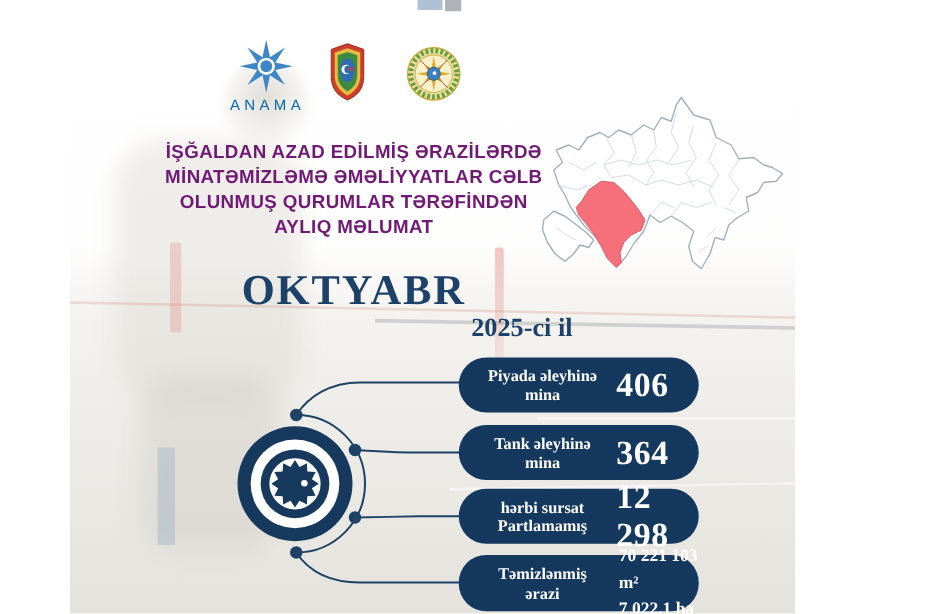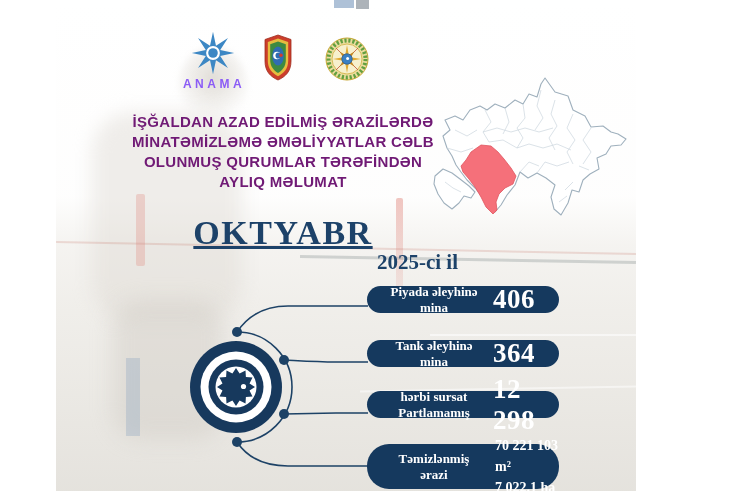--- a/index.html
+++ b/index.html
@@ -26,33 +26,33 @@
     background:rgba(225,140,130,0.32);}
   .strip-blue{left:126px;top:358px;width:14px;height:78px;background:rgba(150,170,195,0.38);}
   .hline1{left:56px;top:247px;width:580px;height:2px;background:rgba(205,130,118,0.25);transform:rotate(1.2deg);}
   .hline2{left:300px;top:258px;width:336px;height:3px;background:rgba(110,125,125,0.28);transform:rotate(1deg);}
   .hline3{left:430px;top:334px;width:206px;height:2px;background:rgba(255,255,255,0.55);}
   .hline4{left:360px;top:388px;width:276px;height:2px;background:rgba(255,255,255,0.50);transform:rotate(-1deg);}
   .artifact-blue{left:334px;top:0;width:20px;height:8px;background:#8ca6c6;opacity:.7;}
   .artifact-dark{left:356px;top:0;width:13px;height:9px;background:#6a7480;opacity:.55;}
 
   
-  .anama-caption{left:180px;top:77px;width:68px;text-align:center;color:#8b5cf6;
-    font-size:12px;font-weight:700;letter-spacing:3.5px;}
+  .anama-caption{left:180px;top:77px;width:68px;text-align:center;color:#0369a1;
+    font-size:12px;font-weight:400;letter-spacing:3.5px;}
 
   
   .hdr{left:108px;top:112px;width:350px;text-align:center;color:#701a75;
     font-weight:700;font-size:15px;line-height:20px;letter-spacing:0.3px;}
   .month{left:108px;top:214px;width:350px;text-align:center;color:#1d4269;
-    font-family:"Liberation Serif",serif;font-weight:700;font-size:34px;letter-spacing:1.5px;text-decoration:underline;}
+    font-family:"Liberation Serif",serif;font-weight:700;font-size:34px;letter-spacing:1.5px;}
   .year{left:108px;top:250px;width:350px;text-align:right;color:#1d4269;
     font-family:"Liberation Serif",serif;font-weight:700;font-size:21px;}
 
   
-  .pill{left:367px;width:192px;height:27px;background:#15395e;border-radius:22px;
+  .pill{left:367px;width:192px;height:44px;background:#15395e;border-radius:22px;
     display:flex;align-items:center;color:#ffffff;}
   .pill .lbl{flex:0 0 118px;padding-left:8px;text-align:center;
     font-family:"Liberation Serif",serif;font-weight:700;font-size:13px;line-height:1.18;}
   .pill .val{flex:1;text-align:left;padding-right:10px;
     font-family:"Liberation Serif",serif;font-weight:700;font-size:27px;letter-spacing:0.5px;}
   .pill .val2{flex:1;text-align:left;padding-left:2px;
     font-family:"Liberation Serif",serif;font-weight:700;font-size:14px;line-height:1.5;}
 </style>
 </head>
 <body>

